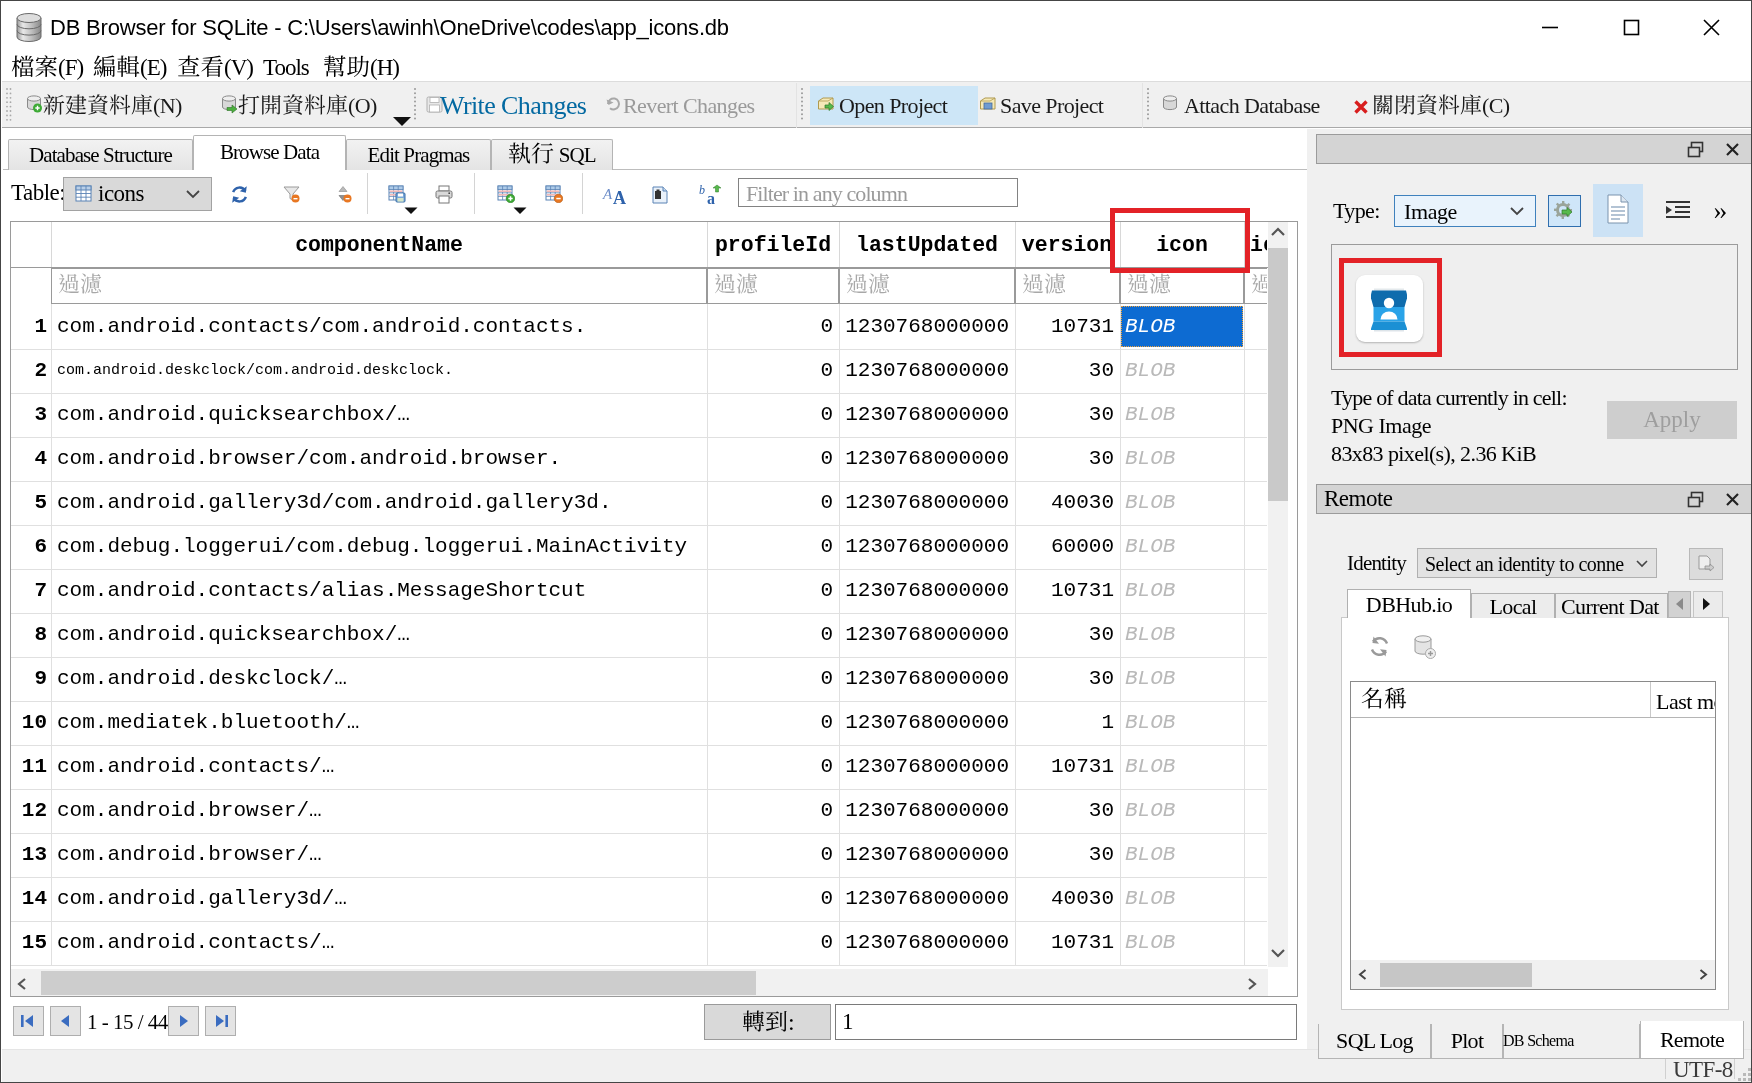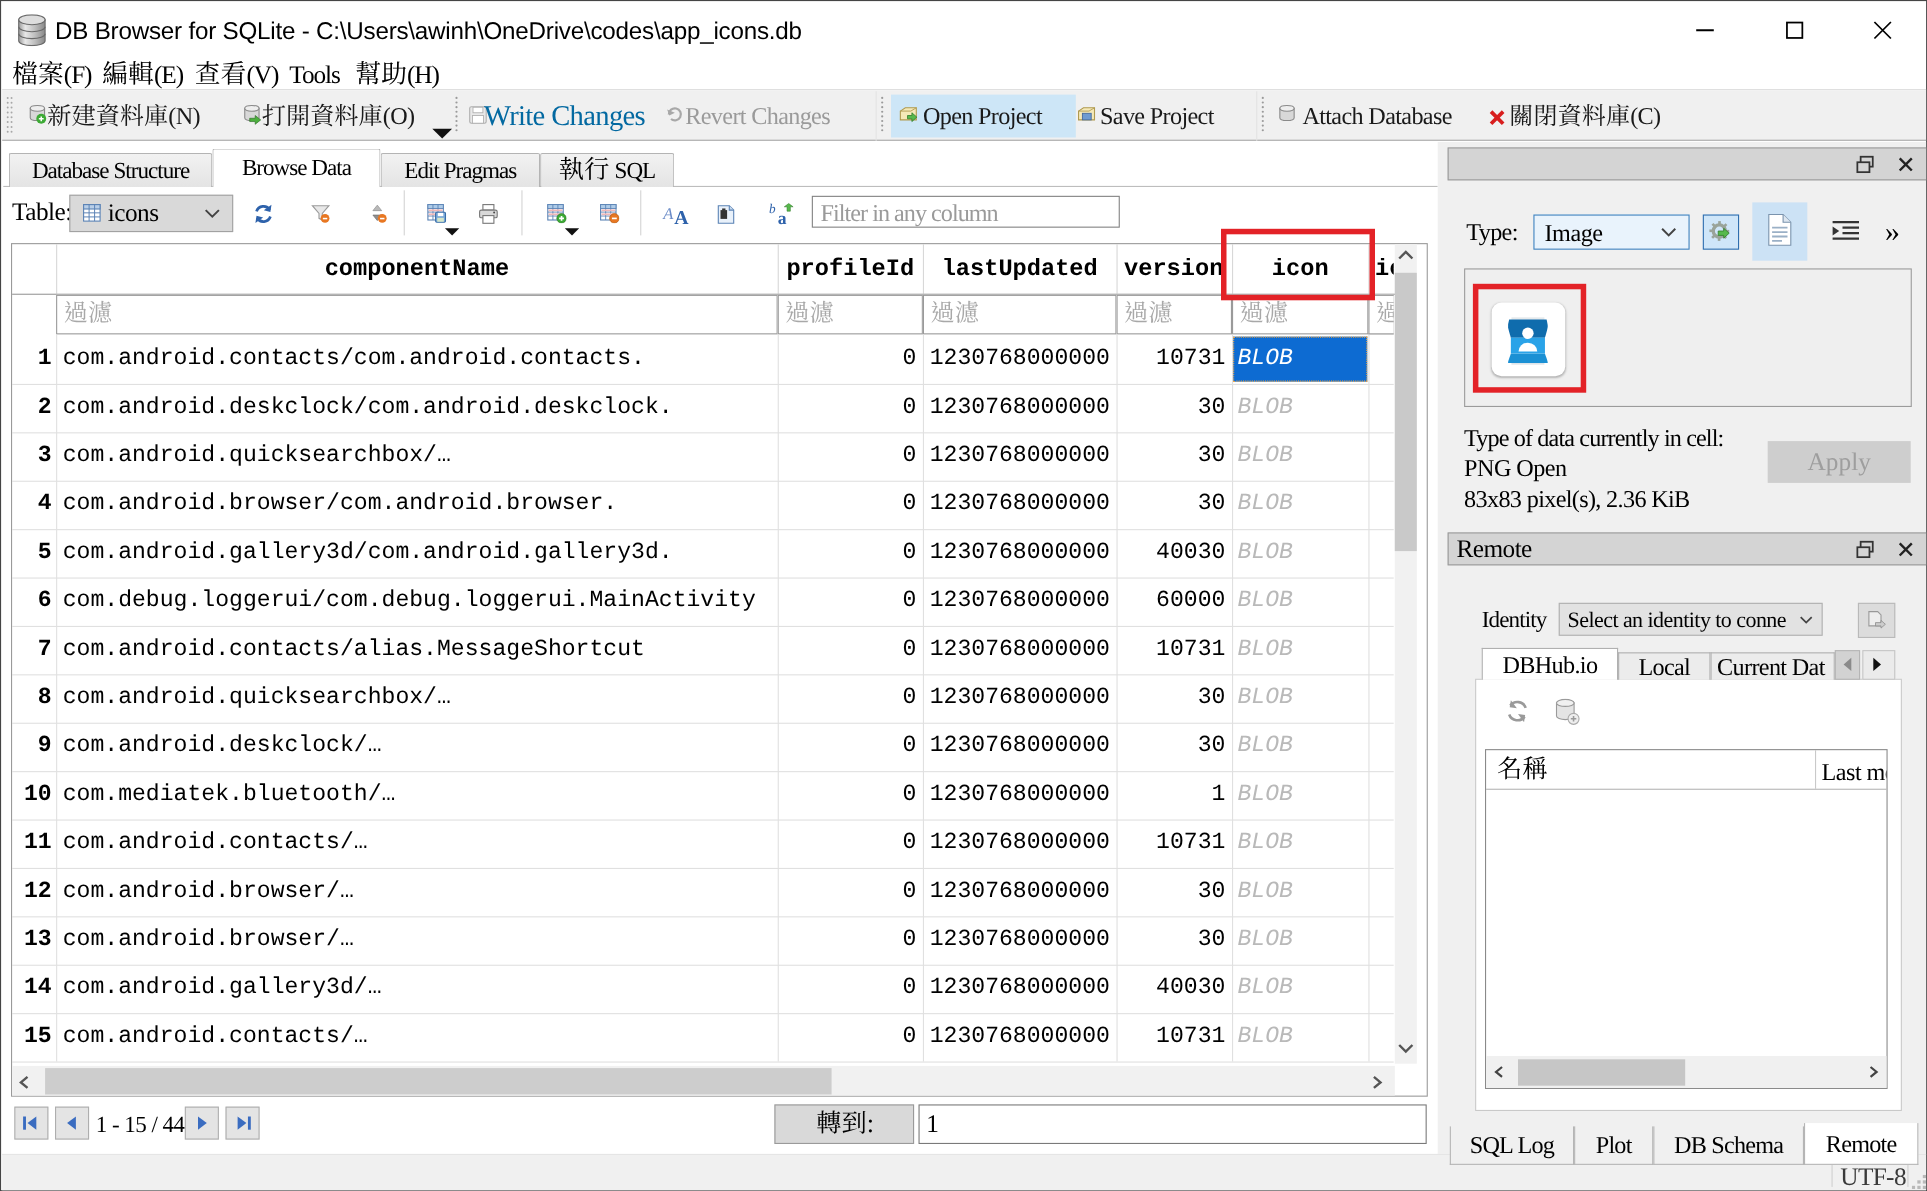--- a/index.html
+++ b/index.html
@@ -332,21 +332,21 @@
       </svg></div>
     <div style="position:absolute;left:9px;top:312.5px;width:37px;height:26px;font-family:'Liberation Mono',monospace;font-size:21px;font-weight:bold;text-align:right;line-height:26px">1</div>
     <div style="position:absolute;left:56px;top:312.5px;width:645px;height:26px;font-family:'Liberation Mono',monospace;font-size:21px;line-height:26px;white-space:nowrap;overflow:hidden">com.android.contacts/com.android.contacts.</div>
     <div style="position:absolute;left:706px;top:312.5px;width:126px;height:26px;font-family:'Liberation Mono',monospace;font-size:21px;text-align:right;line-height:26px">0</div>
     <div style="position:absolute;left:838px;top:312.5px;width:170px;height:26px;font-family:'Liberation Mono',monospace;font-size:21px;text-align:right;line-height:26px">1230768000000</div>
     <div style="position:absolute;left:1014px;top:312.5px;width:99px;height:26px;font-family:'Liberation Mono',monospace;font-size:21px;text-align:right;line-height:26px">10731</div>
     <div style="position:absolute;left:1120px;top:305.0px;width:122px;height:41px;background:#0d6bd2;border:1px dotted #f0a33c"></div>
     <div style="position:absolute;left:1124px;top:312.5px;width:80px;height:26px;font-family:'Liberation Mono',monospace;font-size:21px;font-style:italic;color:#fff;line-height:26px">BLOB</div>
     <div style="position:absolute;left:10px;top:347.5px;width:1256px;height:1px;background:#e0e0e0"></div>
     <div style="position:absolute;left:9px;top:356.5px;width:37px;height:26px;font-family:'Liberation Mono',monospace;font-size:21px;font-weight:bold;text-align:right;line-height:26px">2</div>
-    <div style="position:absolute;left:56px;top:356.5px;width:645px;height:26px;font-family:'Liberation Mono',monospace;font-size:21px;line-height:26px;white-space:nowrap;overflow:hidden">com.android.deskclock/com.android.deskclock.</div>
+    <div style="position:absolute;left:56px;top:356.5px;width:645px;height:26px;font-family:'Liberation Mono',monospace;font-size:15px;line-height:26px;white-space:nowrap;overflow:hidden">com.android.deskclock/com.android.deskclock.</div>
     <div style="position:absolute;left:706px;top:356.5px;width:126px;height:26px;font-family:'Liberation Mono',monospace;font-size:21px;text-align:right;line-height:26px">0</div>
     <div style="position:absolute;left:838px;top:356.5px;width:170px;height:26px;font-family:'Liberation Mono',monospace;font-size:21px;text-align:right;line-height:26px">1230768000000</div>
     <div style="position:absolute;left:1014px;top:356.5px;width:99px;height:26px;font-family:'Liberation Mono',monospace;font-size:21px;text-align:right;line-height:26px">30</div>
     <div style="position:absolute;left:1124px;top:356.5px;width:80px;height:26px;font-family:'Liberation Mono',monospace;font-size:21px;font-style:italic;color:#b9b9b9;line-height:26px">BLOB</div>
     <div style="position:absolute;left:10px;top:391.5px;width:1256px;height:1px;background:#e0e0e0"></div>
     <div style="position:absolute;left:9px;top:400.5px;width:37px;height:26px;font-family:'Liberation Mono',monospace;font-size:21px;font-weight:bold;text-align:right;line-height:26px">3</div>
     <div style="position:absolute;left:56px;top:400.5px;width:645px;height:26px;font-family:'Liberation Mono',monospace;font-size:21px;line-height:26px;white-space:nowrap;overflow:hidden">com.android.quicksearchbox/…</div>
     <div style="position:absolute;left:706px;top:400.5px;width:126px;height:26px;font-family:'Liberation Mono',monospace;font-size:21px;text-align:right;line-height:26px">0</div>
     <div style="position:absolute;left:838px;top:400.5px;width:170px;height:26px;font-family:'Liberation Mono',monospace;font-size:21px;text-align:right;line-height:26px">1230768000000</div>
     <div style="position:absolute;left:1014px;top:400.5px;width:99px;height:26px;font-family:'Liberation Mono',monospace;font-size:21px;text-align:right;line-height:26px">30</div>
@@ -530,21 +530,21 @@
     <svg style="position:absolute;left:1370px;top:287px;width:36px;height:44px;" viewBox="0 0 36 44">
       <rect x="3" y="0.5" width="30" height="5" fill="#e4e9ec"></rect>
       <rect x="3" y="38.5" width="30" height="5" fill="#dde4e9"></rect>
       <path d="M1 2.5 L35 2.5 L36.5 8.5 L33.5 19 L2.5 19 L-0.5 8.5 Z" fill="#0f6cad"></path>
       <rect x="2.5" y="19" width="31" height="14.5" fill="#2aa3e8"></rect>
       <path d="M-0.5 42 L2.5 33.5 L33.5 33.5 L36.5 42 Z" fill="#1b90d4"></path>
       <circle cx="18" cy="15" r="5.2" fill="#fff"></circle>
       <path d="M9.5 31.5 a8.5 8 0 0 1 17 0 z" fill="#fff"></path>
     </svg>
     <div style="position:absolute;left:1330px;top:384px;width:300px;height:26px;font-size:22px;line-height:26px;letter-spacing:-0.8px;white-space:nowrap">Type of data currently in cell:</div>
-    <div style="position:absolute;left:1330px;top:412px;width:280px;height:26px;font-size:22px;line-height:26px;letter-spacing:-0.5px">PNG Open</div>
+    <div style="position:absolute;left:1330px;top:412px;width:280px;height:26px;font-size:22px;line-height:26px;letter-spacing:-0.5px">PNG Image</div>
     <div style="position:absolute;left:1330px;top:440px;width:300px;height:26px;font-size:22px;line-height:26px;letter-spacing:-0.6px">83x83 pixel(s), 2.36 KiB</div>
     <div style="position:absolute;left:1606px;top:400px;width:130px;height:38px;background:#cecece"></div>
     <div style="position:absolute;left:1606px;top:406px;width:130px;height:26px;font-size:23px;line-height:26px;text-align:center;color:#9e9e9e">Apply</div>
     <div style="position:absolute;left:1315px;top:483px;width:436px;height:30px;background:#d4d4d4;border:1px solid #9b9b9b"></div>
     <div style="position:absolute;left:1323px;top:485px;width:300px;height:26px;font-size:23px;line-height:26px;letter-spacing:-0.5px">Remote</div>
     <svg style="position:absolute;left:1686px;top:490px;width:17px;height:17px;" viewBox="0 0 17 17">
       <rect x="4.5" y="1.5" width="11" height="9" fill="none" stroke="#333" stroke-width="1.6"></rect>
       <rect x="1.5" y="6.5" width="11" height="9" fill="#d4d4d4" stroke="#333" stroke-width="1.6"></rect>
     </svg>
     <svg style="position:absolute;left:1724px;top:491px;width:15px;height:15px;" viewBox="0 0 15 15">
@@ -614,15 +614,15 @@
       <rect x="10" y="5" width="3" height="3" fill="#b9b9b9"></rect>
       <rect x="0" y="10" width="3" height="3" fill="#b9b9b9"></rect>
       <rect x="5" y="10" width="3" height="3" fill="#b9b9b9"></rect>
       <rect x="10" y="10" width="3" height="3" fill="#b9b9b9"></rect>
     </svg>
     <div style="position:absolute;left:1317px;top:1023px;width:113px;height:35px;background:#f0f0f0;border:1px solid #b5b5b5;border-top:none"></div>
     <div style="position:absolute;left:1317px;top:1027px;width:113px;height:26px;font-size:22px;letter-spacing:-0.7px;line-height:26px;text-align:center">SQL Log</div>
     <div style="position:absolute;left:1430px;top:1023px;width:72px;height:35px;background:#f0f0f0;border:1px solid #b5b5b5;border-top:none"></div>
     <div style="position:absolute;left:1430px;top:1027px;width:72px;height:26px;font-size:22px;letter-spacing:-0.7px;line-height:26px;text-align:center">Plot</div>
     <div style="position:absolute;left:1502px;top:1023px;width:137px;height:35px;background:#f0f0f0;border:1px solid #b5b5b5;border-top:none"></div>
-    <div style="position:absolute;left:1502px;top:1027px;width:137px;height:26px;font-size:22px;letter-spacing:-0.7px;line-height:26px;text-align:center">DB Schema</div>
+    <div style="position:absolute;left:1502px;top:1027px;width:137px;height:26px;font-size:16px;letter-spacing:-0.7px;line-height:26px;text-align:left">DB Schema</div>
     <div style="position:absolute;left:1639px;top:1020px;width:104px;height:38px;background:#fff;border:1px solid #b5b5b5;border-top:none"></div>
     <div style="position:absolute;left:1639px;top:1026px;width:104px;height:26px;font-size:22px;letter-spacing:-0.7px;line-height:26px;text-align:center">Remote</div>
   </div>
 </body></html>

